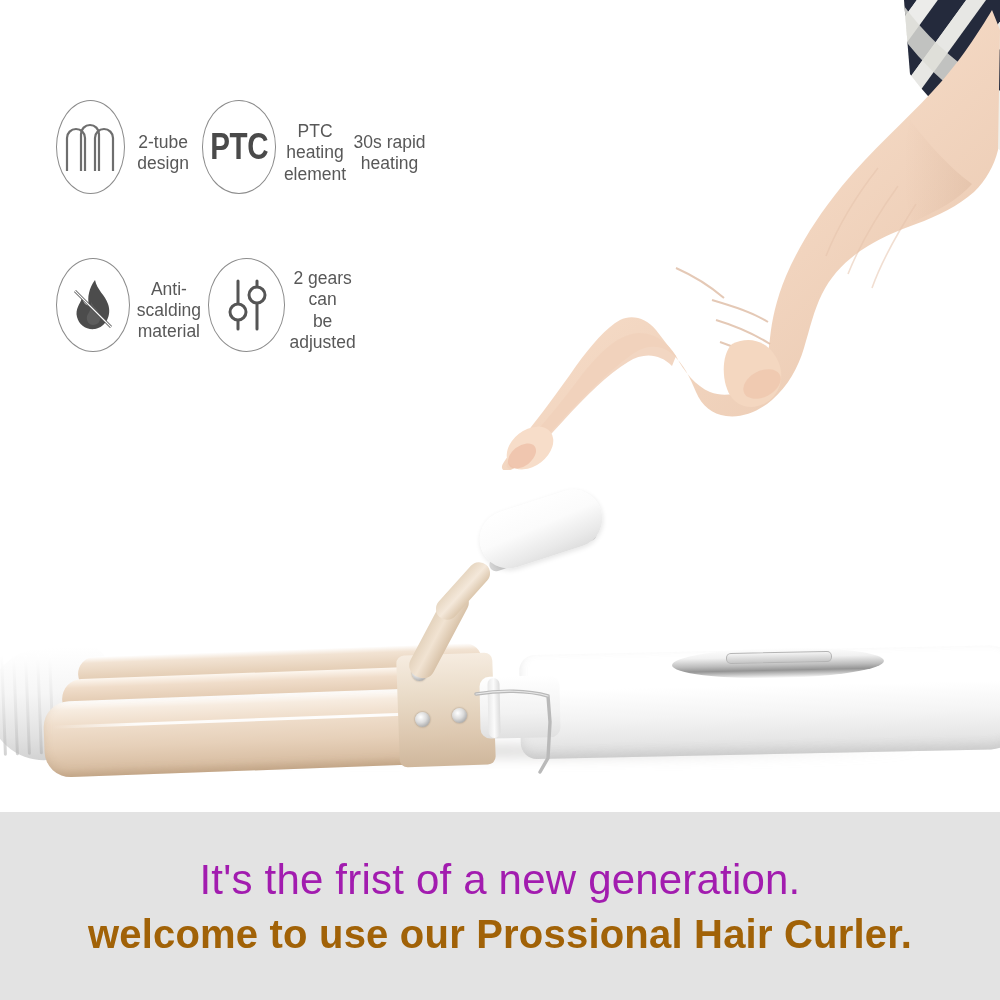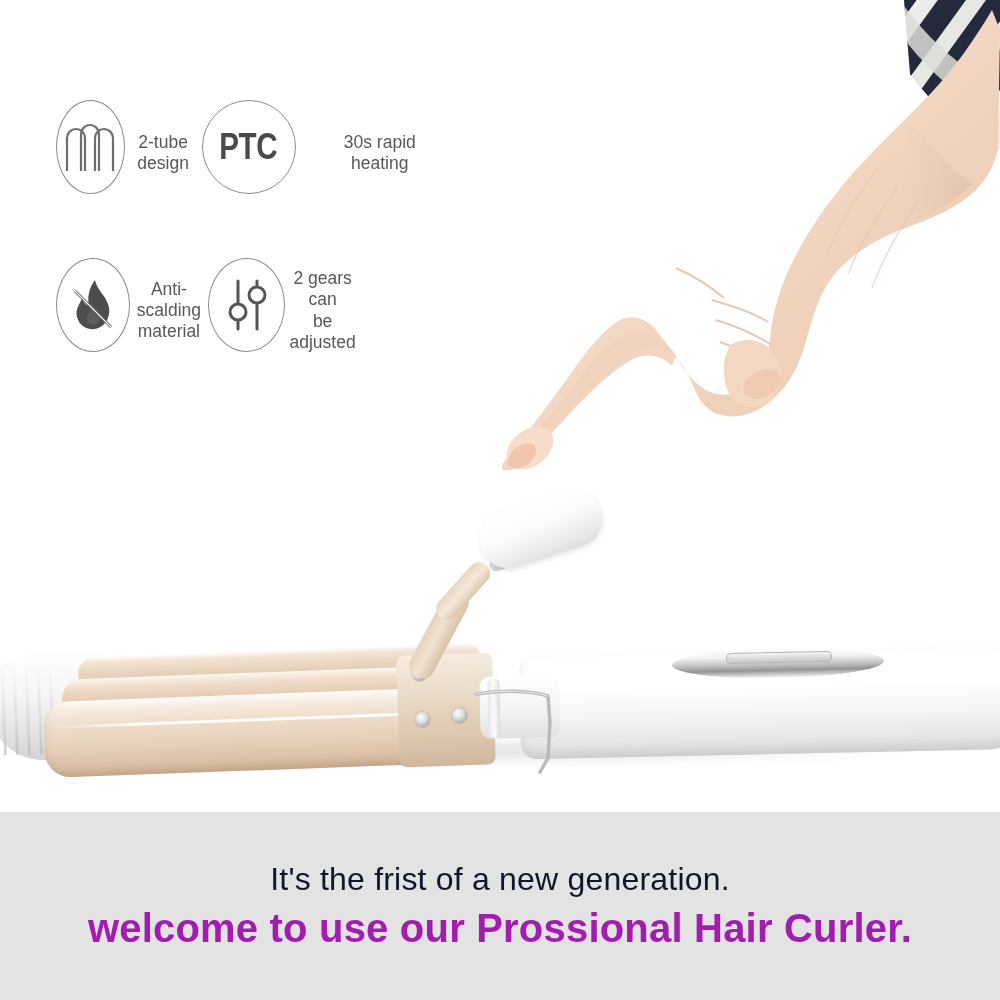--- a/index.html
+++ b/index.html
@@ -291,29 +291,29 @@
     top: 812px;
     width: 1000px;
     height: 188px;
     background: #e3e3e3;
     display: flex;
     flex-direction: column;
     align-items: center;
     justify-content: center;
   }
   .caption-line1 {
-    font-size: 32px;
-    color: #0f172a;
+    font-size: 42px;
+    color: #a21caf;
     letter-spacing: 0.2px;
     margin-bottom: 8px;
   }
   .caption-line2 {
     font-size: 40px;
     font-weight: bold;
-    color: #a21caf;
+    color: #a16207;
     letter-spacing: 0.2px;
   }
 </style>
 </head>
 <body>
 
 <div id="page">
 
   <div class="hand-layer">
     <svg width="520" height="470" viewBox="0 0 520 470" xmlns="http://www.w3.org/2000/svg">
@@ -425,20 +425,22 @@
             </g>
           </svg>
         </div>
         <div class="feature-label">2-tube design</div>
       </div>
 
       <div class="feature">
         <div class="badge-circle">
           <span class="badge-text ptc">PTC</span>
         </div>
+        <div class="feature-label">PTC heating
+element</div>
       </div>
 
       <div class="feature">
         <div class="feature-label">30s rapid
 heating</div>
       </div>
 
     </div>
 
     <div class="feature-row row-2">

